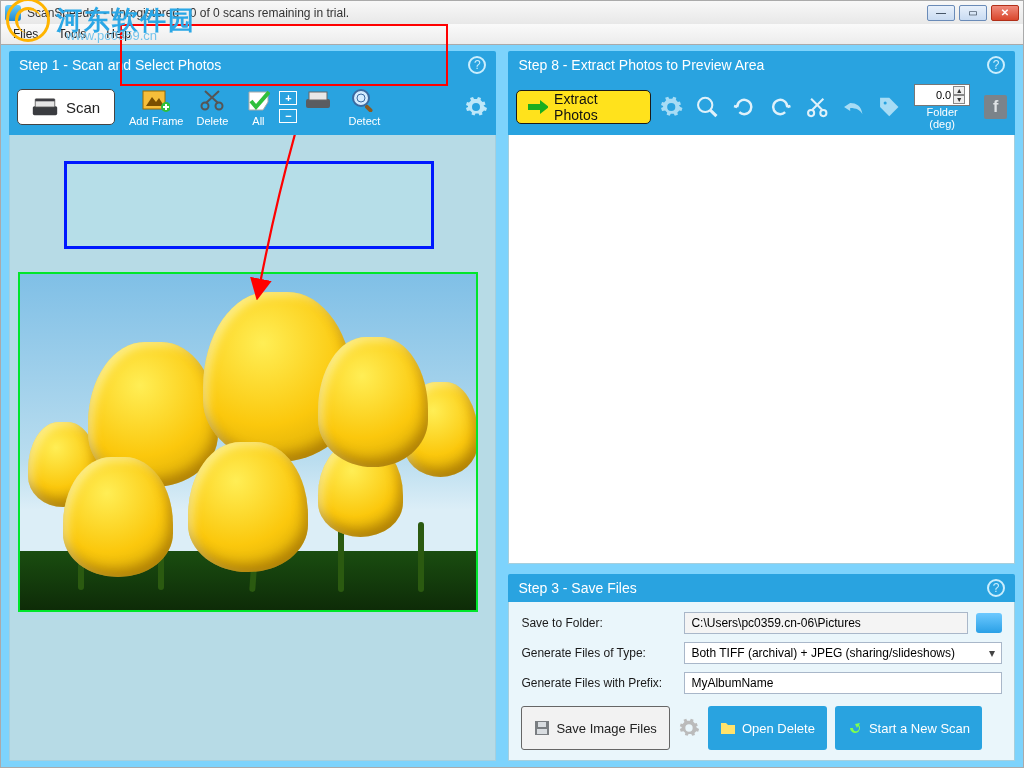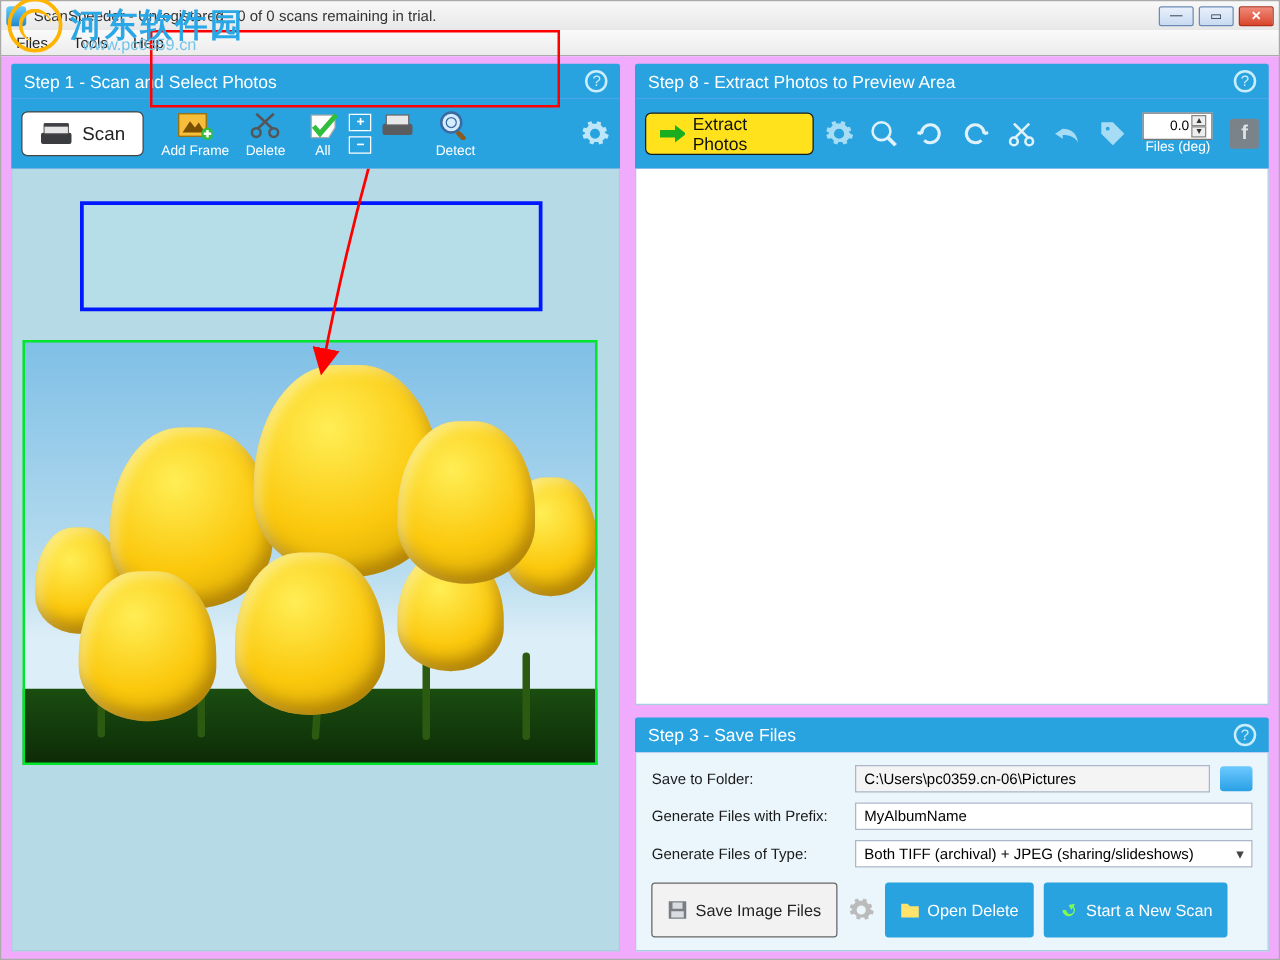--- a/index.html
+++ b/index.html
@@ -11,21 +11,21 @@
   .titlebar .app-icon{width:16px;height:16px;margin-right:6px;display:inline-block;border-radius:3px;
     background:linear-gradient(#6cf,#28c);}
   .win-buttons{margin-left:auto;display:flex;gap:4px;}
   .win-btn{width:28px;height:16px;border:1px solid #6a8bb8;border-radius:2px;
     background:linear-gradient(#e8f0fb,#c9dbf2);display:flex;align-items:center;justify-content:center;
     font-size:10px;color:#123;}
   .win-btn.close{background:linear-gradient(#f08a7a,#d9462c);border-color:#b12f18;color:#fff;font-weight:bold;}
   .menubar{height:21px;background:linear-gradient(#fafafa,#ececec);border:1px solid #aaa;border-top:none;
     display:flex;align-items:center;padding:0 2px;color:#222;}
   .menubar span{padding:0 10px;}
-  .workarea{height:723px;border:1px solid #aaa;border-top:none;background:#f0abfc;padding:6px 8px;
+  .workarea{height:723px;border:1px solid #aaa;border-top:none;background:#7dd3fc;padding:6px 8px;
     display:flex;gap:12px;}
   
   .panel{flex:1;display:flex;flex-direction:column;background:transparent;min-width:0;}
   .panel-header{height:28px;background:#29a3e0;color:#fff;font-size:14px;display:flex;align-items:center;
     padding:0 10px;border-radius:2px 2px 0 0;}
   .help{width:18px;height:18px;border:2px solid #cbeefd;border-radius:50%;display:flex;align-items:center;
     justify-content:center;color:#cbeefd;font-size:12px;margin-left:auto;}
   .toolbar{background:#29a3e0;height:56px;display:flex;align-items:center;padding:0 8px;gap:4px;color:#fff;}
   .stage{flex:1;background:#b7dbe6;border:1px solid #a6cfdd;border-top:none;position:relative;overflow:hidden;}
   .stage.white{background:#fff;}
@@ -264,50 +264,50 @@
       <div style="display:flex;flex-direction:column;align-items:center;margin-left:4px;">
         <div style="display:flex;align-items:center;">
           <div class="rotate-box">
             <span>0.0</span>
             <div class="spin">
               <div>▲</div>
               <div>▼</div>
             </div>
           </div>
         </div>
-        <div class="rot-lbl">Files (deg)</div>
+        <div class="rot-lbl">Folder (deg)</div>
       </div>
       <div class="fb">f</div>
     </div>
     <div class="stage white"></div>
 
     <div class="step3">
       <div class="panel-header">
         <span>Step 3 - Save Files</span>
         <div class="help">?</div>
       </div>
       <div style="background:#eaf6fb;border:1px solid #a6cfdd;border-top:none;padding:6px 0;">
         <div class="formrow">
           <label>Save to Folder:</label>
           <div class="tfield" style="background:#f4f4f4;">
             <span>C:\Users\pc0359.cn-06\Pictures</span>
           </div>
           <div class="folder-ic"></div>
         </div>
         <div class="formrow">
-          <label>Generate Files with Prefix:</label>
-          <div class="tfield">
-            <span>MyAlbumName</span>
-          </div>
-        </div>
-        <div class="formrow">
           <label>Generate Files of Type:</label>
           <div class="tfield" style="justify-content:space-between;">
             <span>Both TIFF (archival) + JPEG (sharing/slideshows)</span>
             <span style="color:#444;">▾</span>
+          </div>
+        </div>
+        <div class="formrow">
+          <label>Generate Files with Prefix:</label>
+          <div class="tfield">
+            <span>MyAlbumName</span>
           </div>
         </div>
         <div class="btnrow">
           <div class="sbtn save">
             <svg width="16" height="16">
                 <rect x="1" y="1" width="14" height="14" fill="#7a7e82"></rect>
                 <rect x="4" y="2" width="8" height="5" fill="#d9dde1"></rect>
                 <rect x="3" y="9" width="10" height="5" fill="#d9dde1"></rect>
               </svg>
             <span>Save Image Files</span>

